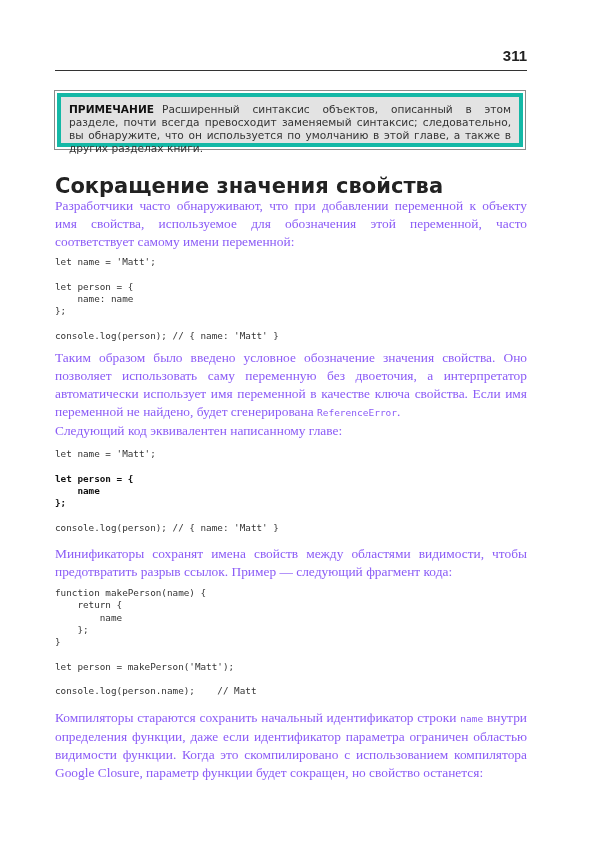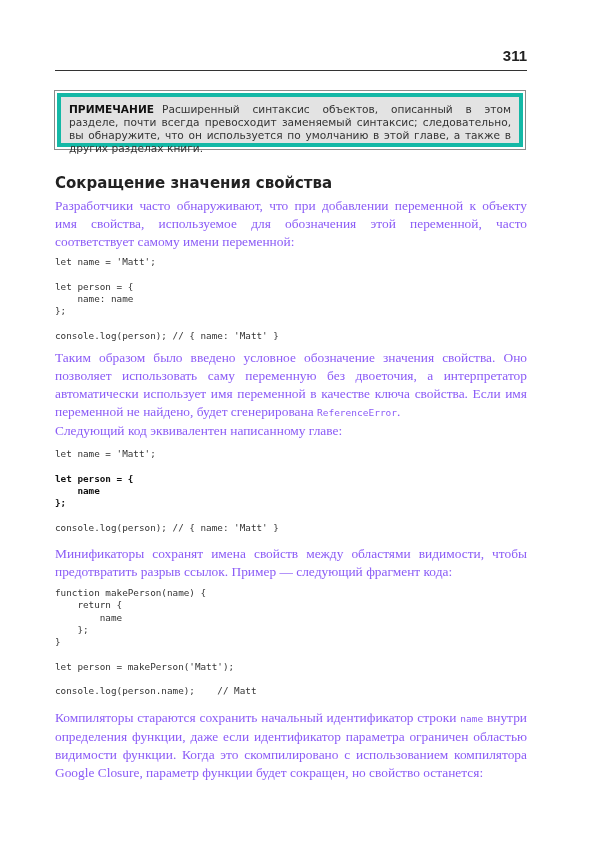--- a/index.html
+++ b/index.html
@@ -3,21 +3,21 @@
 <meta charset="utf-8">
 <style>
   html, body { margin:0; padding:0; background:#ffffff; }
   body { width:600px; height:848px; position:relative; overflow:hidden; color:#2b2b2b; }
   .header { position:absolute; left:55px; right:73px; top:46px; height:24px; border-bottom:1.5px solid #333; }
   .header .running { position:absolute; right:48px; top:4px; font-family:"DejaVu Sans", sans-serif; font-size:12.5px; color:#444; }
   .header .pageno { position:absolute; right:0; top:1px; font-family:Liberation Sans, sans-serif; font-size:15px; font-weight:bold; color:#222; }
   .note { position:absolute; left:54px; top:90px; width:472px; height:60px; border:1px solid #8a8a8a; padding:2px; box-sizing:border-box; }
   .note-inner { width:100%; height:100%; border:4px solid #14b8a6; background:#e3e3e3; box-sizing:border-box; padding:6px 8px 0 8px; font-family:"DejaVu Sans", sans-serif; font-size:10.6px; line-height:13px; color:#333; text-align:justify; }
   .note-inner .lbl { font-weight:bold; color:#111; margin-right:8px; }
-  h2 { position:absolute; left:55px; top:174px; margin:0; font-family:"DejaVu Sans", sans-serif; font-size:15px; font-weight:bold; color:#222; }
+  h2 { position:absolute; left:55px; top:174px; margin:0; font-family:"DejaVu Sans", sans-serif; font-size:21px; font-weight:bold; color:#222; }
   .para { position:absolute; left:55px; width:472px; font-family:"Liberation Serif", serif; font-size:13.4px; line-height:18px; color:#8b5cf6; text-align:justify; margin:0; }
   .para code, .inl { font-family:"DejaVu Sans Mono", monospace; font-size:9.5px; }
   pre.code { position:absolute; left:55px; margin:0; font-family:"DejaVu Sans Mono", monospace; font-size:9.3px; line-height:12.3px; color:#333; white-space:pre; }
   pre.code .b { font-weight:bold; color:#111; }
 </style>
 </head>
 <body>
 
 <div class="header">
   <span class="pageno">311</span>

